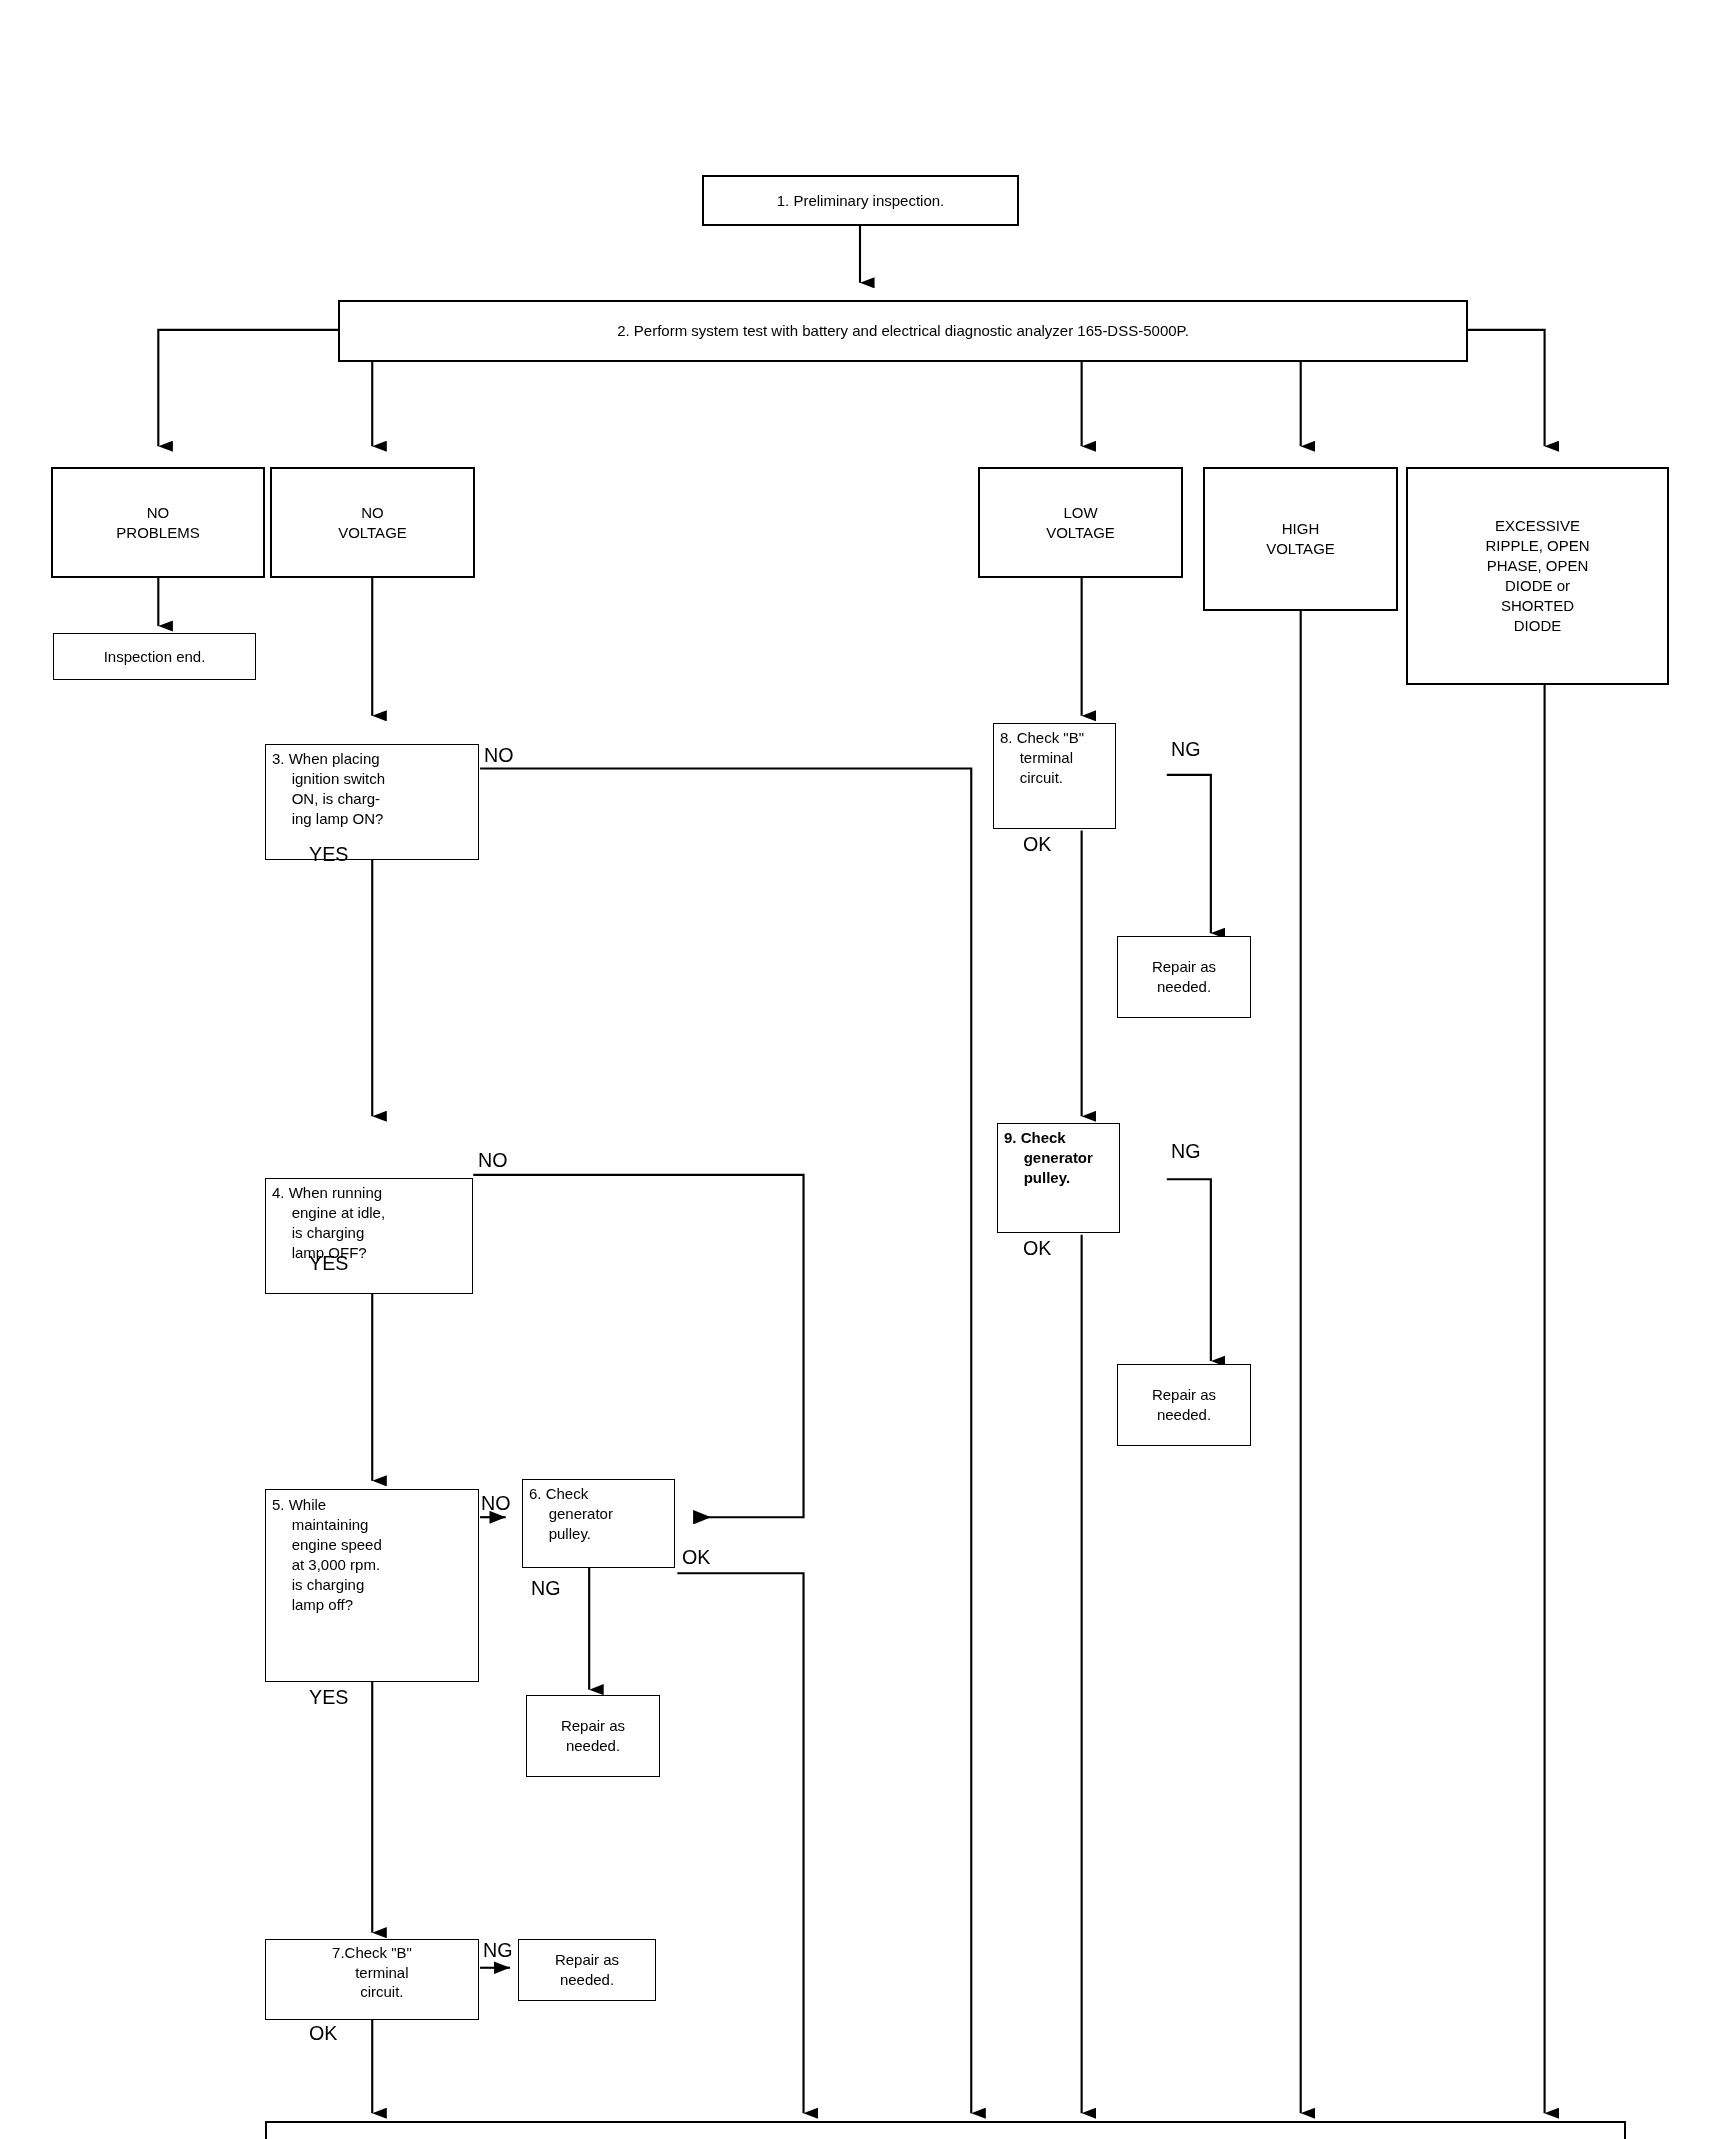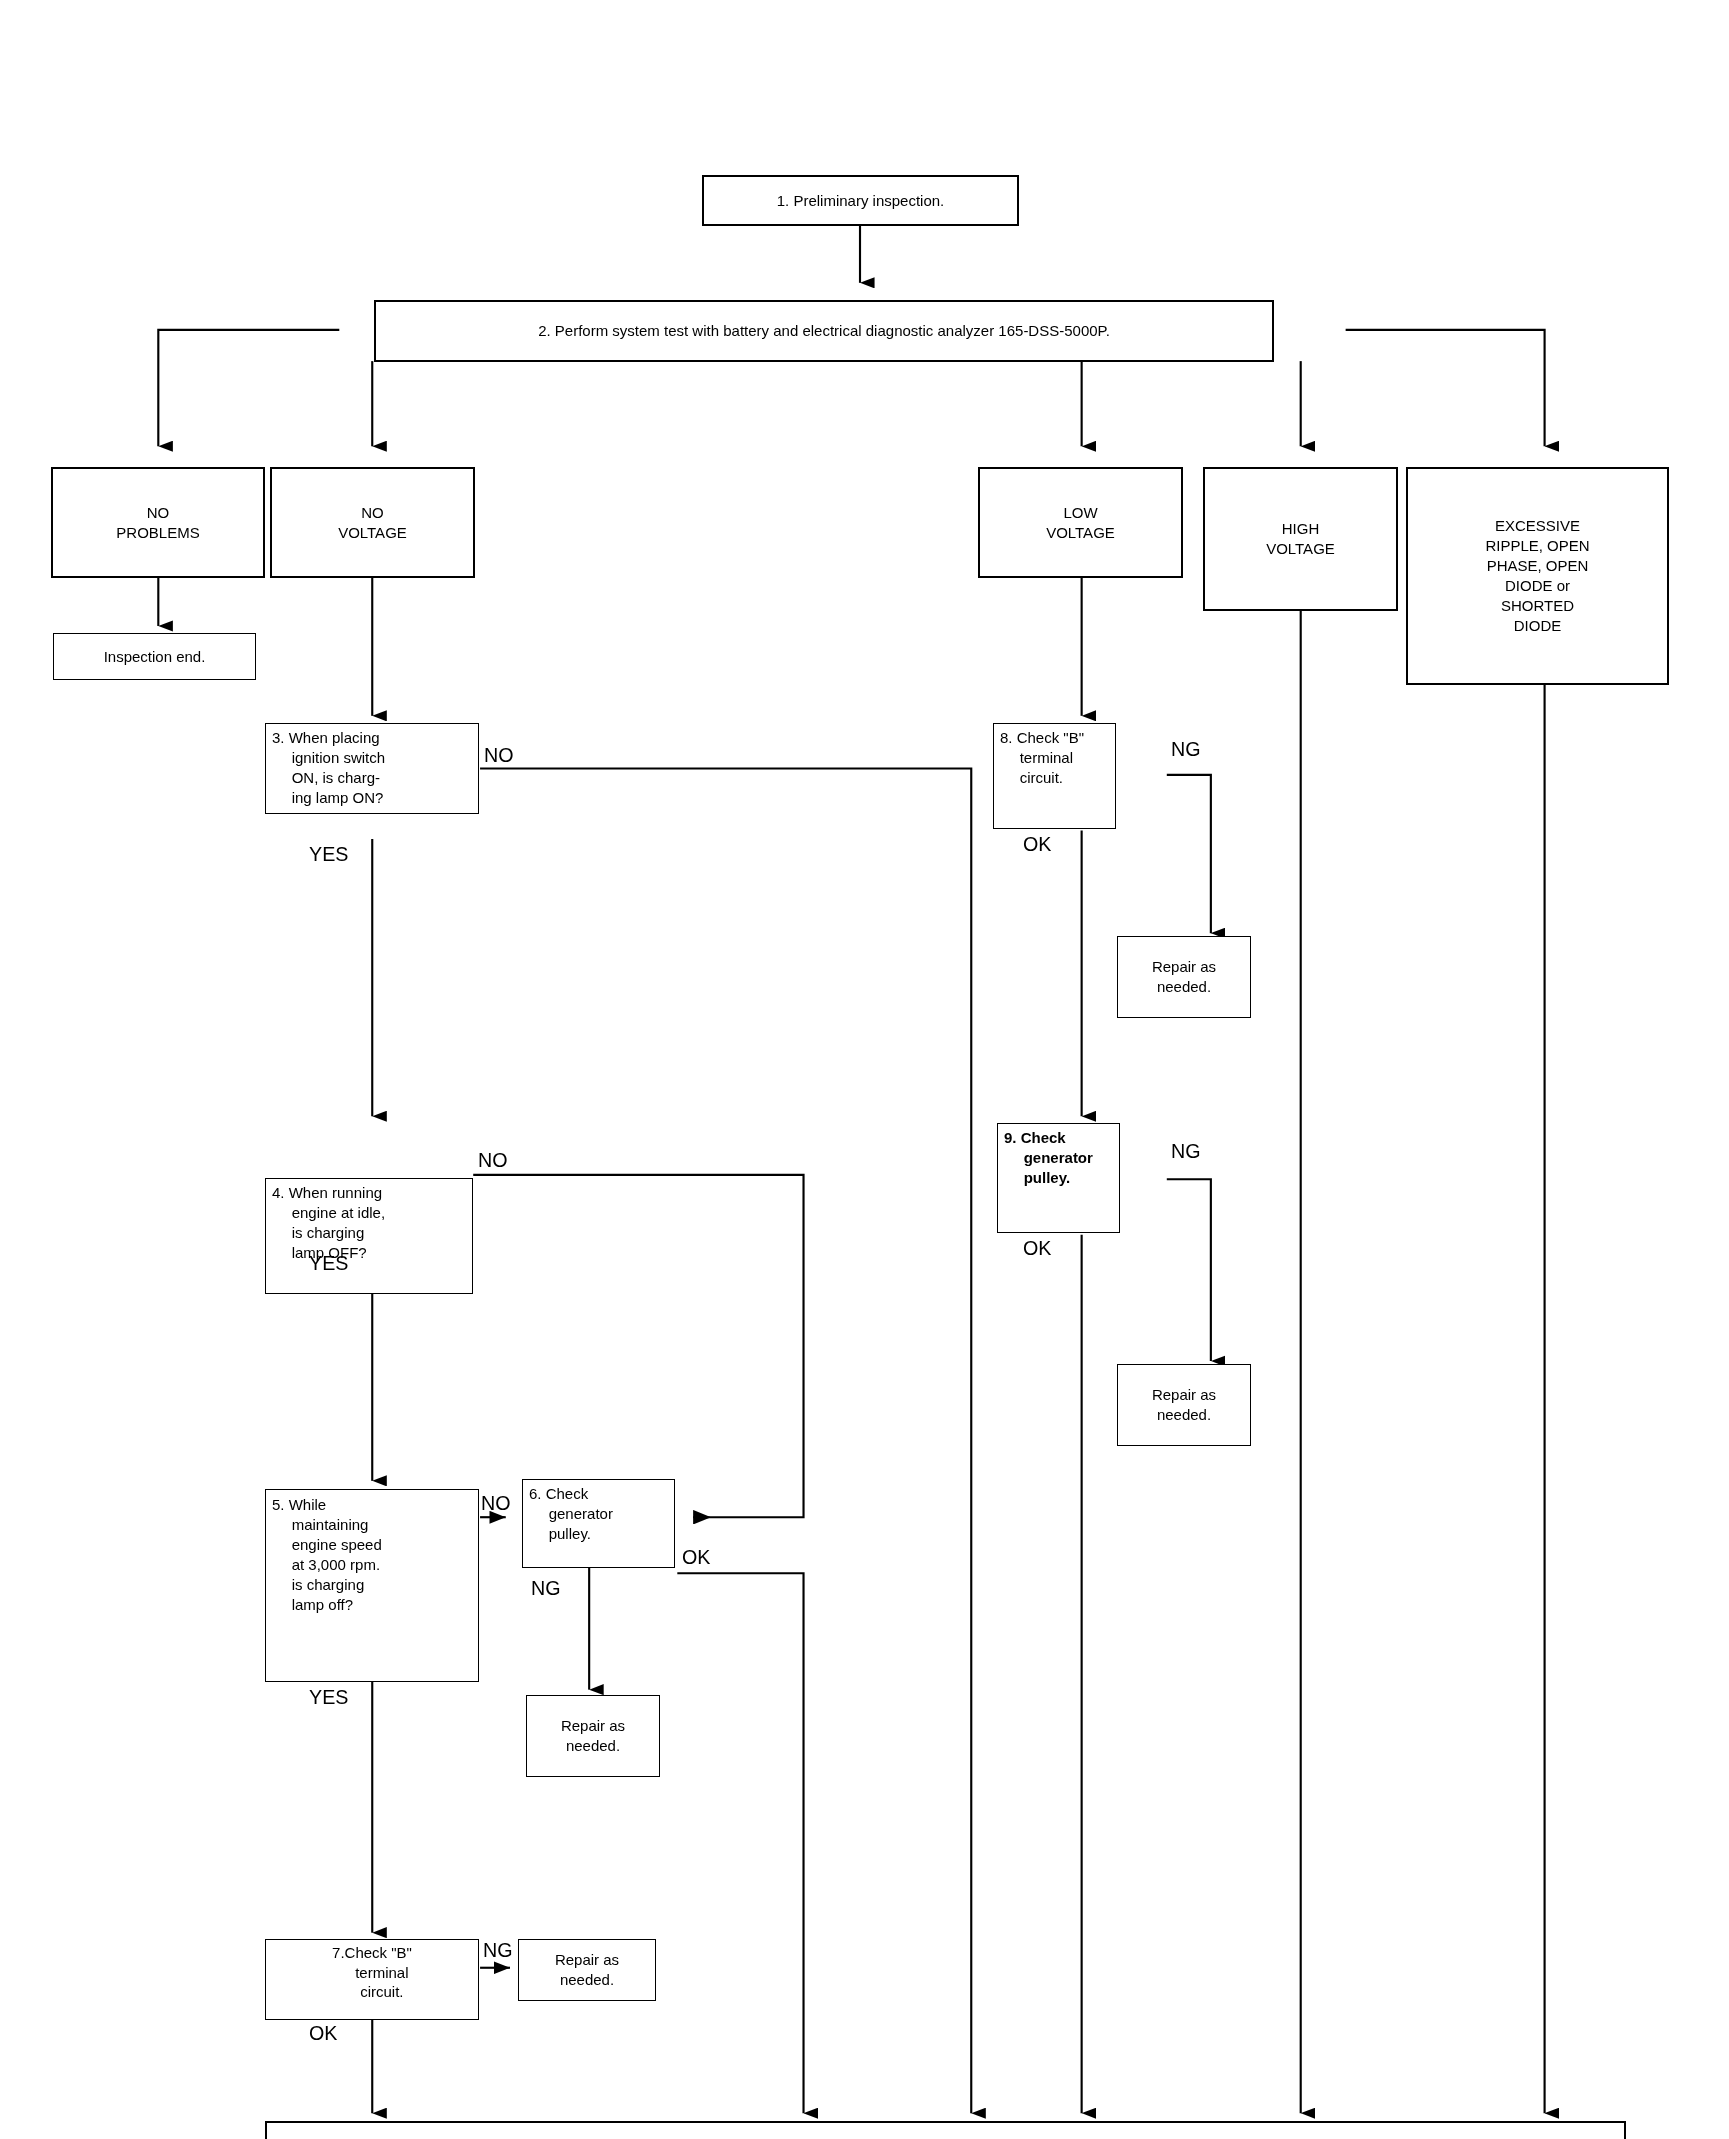--- a/index.html
+++ b/index.html
@@ -134,21 +134,21 @@
 
       <path d="M 3610 1600 L 3610 4938" marker-end="url(#arrowDown)"></path>
 
     </g>
   </svg>
 
   <div class="node-box" style="left:702px; top:175px; width:317px; height:51px;">
     <span class="node-text">1. Preliminary inspection.</span>
   </div>
 
-  <div class="node-box" style="left:338px; top:300px; width:900px; height:62px;margin-left:36px;">
+  <div class="node-box" style="left:338px; top:300px; width:1130px; height:62px;">
     <span class="node-text">2. Perform system test with battery and electrical diagnostic analyzer 165-DSS-5000P.</span>
   </div>
 
   <div class="node-box" style="left:51px; top:467px; width:214px; height:111px;">
     <span class="node-text">NO
 PROBLEMS</span>
   </div>
 
   <div class="node-box" style="left:270px; top:467px; width:205px; height:111px;">
     <span class="node-text">NO
@@ -171,21 +171,21 @@
 PHASE, OPEN
 DIODE or
 SHORTED
 DIODE</span>
   </div>
 
   <div class="node-box thin" style="left:53px; top:633px; width:203px; height:47px;">
     <span class="node-text">Inspection end.</span>
   </div>
 
-  <div class="node-box thin" style="left:265px; top:723px; width:214px; height:91px; display:block;">
+  <div class="node-box thin" style="left:265px; top:744px; width:214px; height:116px; display:block;">
     <span class="node-text hang" style="display: block; padding-top: 4.3px; text-indent: 0px; margin-left: 0px;"><div>3. When placing</div><div style="padding-left: 19.7px;">ignition switch</div><div style="padding-left: 19.7px;">ON, is charg-</div><div style="padding-left: 19.7px;">ing lamp ON?</div></span>
   </div>
 
   <div class="node-box thin" style="left:265px; top:1178px; width:208px; height:116px; display:block;">
     <span class="node-text hang" style="display: block; padding-top: 4.3px; text-indent: 0px; margin-left: 0px;"><div>4. When running</div><div style="padding-left: 19.7px;">engine at idle,</div><div style="padding-left: 19.7px;">is charging</div><div style="padding-left: 19.7px;">lamp OFF?</div></span>
   </div>
 
   <div class="node-box thin" style="left:265px; top:1489px; width:214px; height:193px; display:block;">
     <span class="node-text hang" style="display: block; padding-top: 5.1px; text-indent: 0px; margin-left: 0px;"><div>5. While</div><div style="padding-left: 19.7px;">maintaining</div><div style="padding-left: 19.7px;">engine speed</div><div style="padding-left: 19.7px;">at 3,000 rpm.</div><div style="padding-left: 19.7px;">is charging</div><div style="padding-left: 19.7px;">lamp off?</div></span>
   </div>

